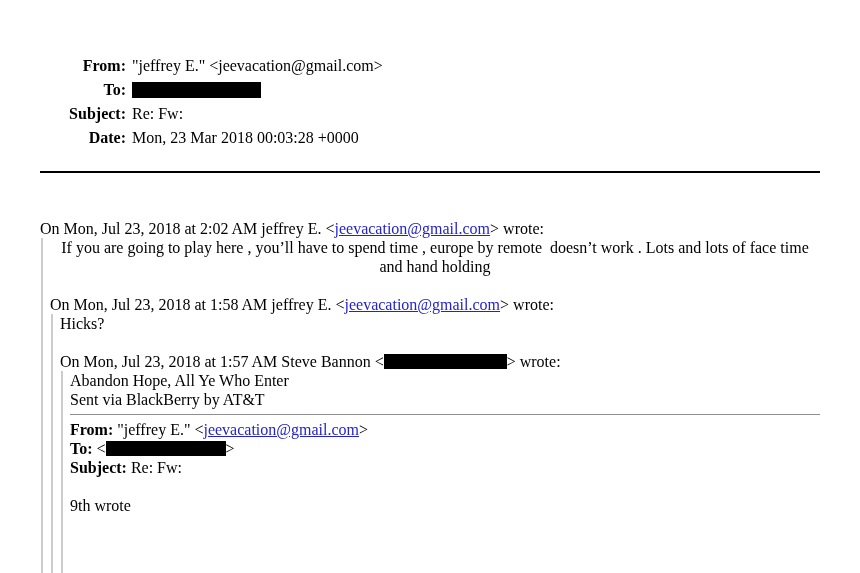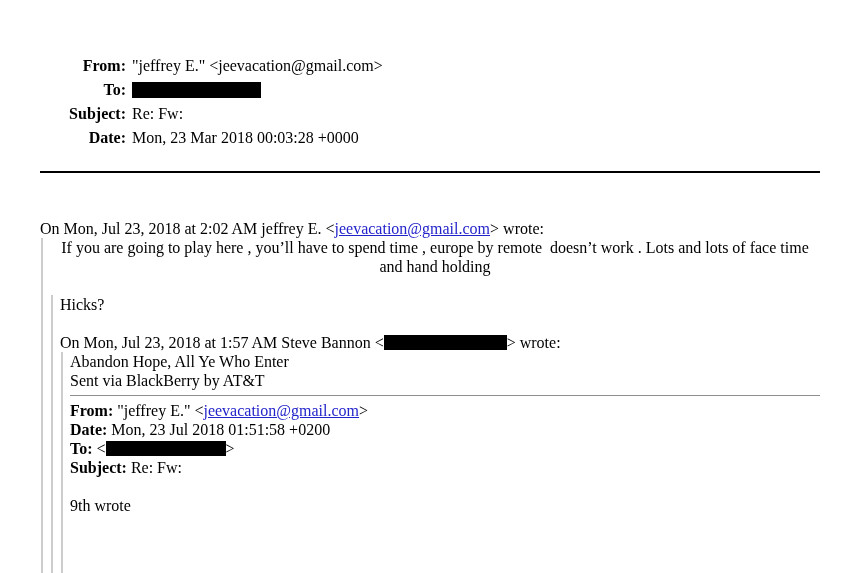--- a/index.html
+++ b/index.html
@@ -71,37 +71,37 @@
 
     <div class="gap-lg"></div>
 
     <div><span>On Mon, Jul 23, 2018 at 2:02 AM jeffrey E. &lt;</span><a href="#">jeevacation@gmail.com</a><span>&gt; wrote:</span></div>
 
     <blockquote class="l1">
       <div class="pre">If you are going to play here , you’ll have to spend time , europe by remote  doesn’t work . Lots and lots of face time and hand holding</div>
 
       <div class="gap"></div>
 
+      <div><span>On Mon, Jul 23, 2018 at 1:58 AM jeffrey E. &lt;</span><a href="#">jeevacation@gmail.com</a><span>&gt; wrote:</span></div>
 
       <blockquote class="l2">
         <div>Hicks?</div>
 
         <div class="gap"></div>
 
         <div><span>On Mon, Jul 23, 2018 at 1:57 AM Steve Bannon &lt;</span><span class="redact r-bannon"></span><span>&gt; wrote:</span></div>
 
         <blockquote class="l3">
           <div>Abandon Hope, All Ye Who Enter</div>
           <div>Sent via BlackBerry by AT&amp;T</div>
 
           <hr class="inner-rule">
 
           <div class="fwd">
             <div><b>From:</b> <span>"jeffrey E." &lt;</span><a href="#">jeevacation@gmail.com</a><span>&gt;</span></div>
-            <div><b>Date:</b> <span>Mon, 23 Jul 2018 01:51:58 +0200</span></div>
             <div><b>To:</b> <span>&lt;</span><span class="redact r-to"></span><span>&gt;</span></div>
             <div><b>Subject:</b> <span>Re: Fw:</span></div>
           </div>
 
           <div class="gap"></div>
 
           <div>9th wrote</div>
         </blockquote>
       </blockquote>
     </blockquote>

